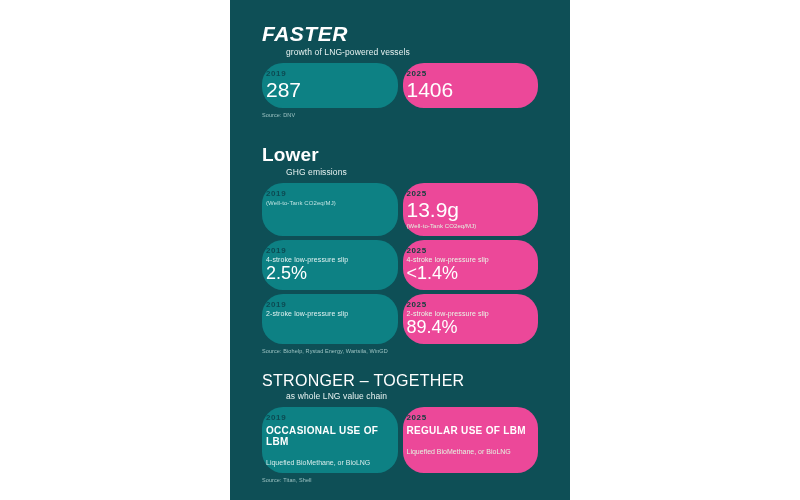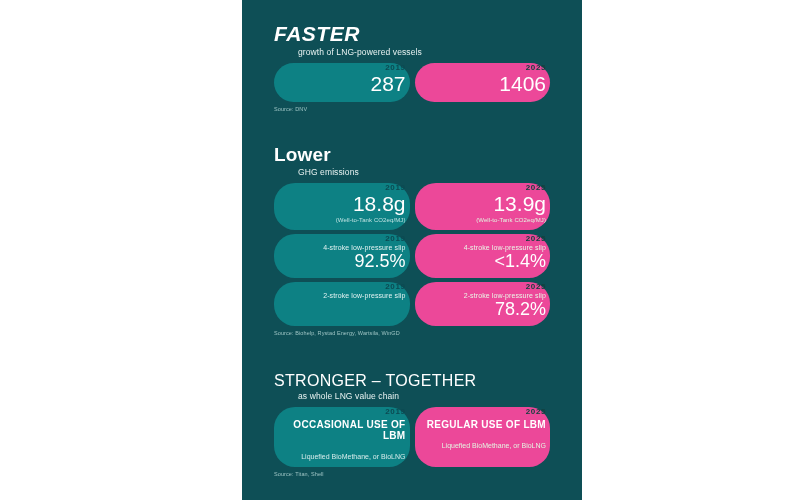--- a/index.html
+++ b/index.html
@@ -11,21 +11,21 @@
     width: 800px;
     height: 500px;
     font-family: "Liberation Sans", sans-serif;
     overflow: hidden;
     position: relative;
   }
 
   
   #poster {
     position: absolute;
-    left: 242px;
+    left: 230px;
     top: 0;
     width: 340px;
     height: 500px;
     background: #0e4f56;
     box-sizing: border-box;
     padding: 0;
   }
 
   .section {
     position: absolute;
@@ -64,22 +64,22 @@
 
   
   .row {
     display: flex;
     margin: 0 32px 4px 32px;
     gap: 5px;
   }
   .cell {
     flex: 1;
     box-sizing: border-box;
-    text-align: right;
-    padding: 0 4px 7px 4px;
+    text-align: left;
+    padding: 6px 4px 7px 4px;
     border-radius: 21px;
   }
   .cell.past  { background: #0d8184; }
   .cell.future{ background: #ec4899; }
 
   .year {
     font-size: 8px;
     font-weight: bold;
     letter-spacing: 0.6px;
     margin: 0 0 1px 0;
@@ -159,52 +159,51 @@
     <p class="source">Source: DNV</p>
   </div>
 
   <div class="section" style="top:144px;">
     <h1 class="heading lower">Lower</h1>
     <p class="subheading">GHG emissions</p>
 
     <div class="row">
       <div class="cell past">
         <p class="year">2019</p>
-        <p class="bigval v-lg">18.8g</p>
         <p class="caption">(Well-to-Tank CO2eq/MJ)</p>
       </div>
       <div class="cell future">
         <p class="year">2025</p>
         <p class="bigval v-lg">13.9g</p>
         <p class="caption">(Well-to-Tank CO2eq/MJ)</p>
       </div>
     </div>
 
     <div class="row">
       <div class="cell past">
         <p class="year">2019</p>
         <p class="midlabel">4-stroke low-pressure slip</p>
-        <p class="bigval v-md">92.5%</p>
+        <p class="bigval v-md">2.5%</p>
       </div>
       <div class="cell future">
         <p class="year">2025</p>
         <p class="midlabel">4-stroke low-pressure slip</p>
         <p class="bigval v-md">&lt;1.4%</p>
       </div>
     </div>
 
     <div class="row">
       <div class="cell past">
         <p class="year">2019</p>
         <p class="midlabel">2-stroke low-pressure slip</p>
       </div>
       <div class="cell future">
         <p class="year">2025</p>
         <p class="midlabel">2-stroke low-pressure slip</p>
-        <p class="bigval v-md">78.2%</p>
+        <p class="bigval v-md">89.4%</p>
       </div>
     </div>
 
     <p class="source">Source: Biohelp, Rystad Energy, Wartsila, WinGD</p>
   </div>
 
   <div class="section" style="top:372px;">
     <h1 class="heading stronger">STRONGER – TOGETHER</h1>
     <p class="subheading">as whole LNG value chain</p>
 

